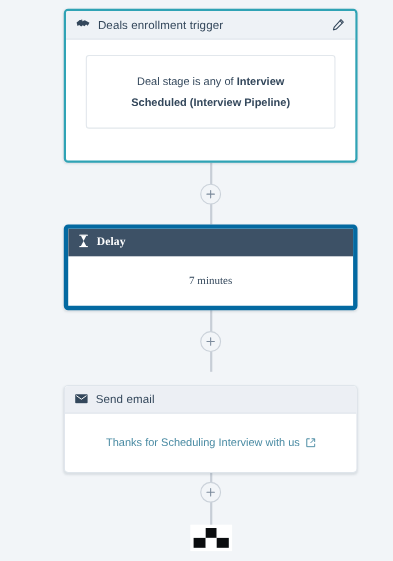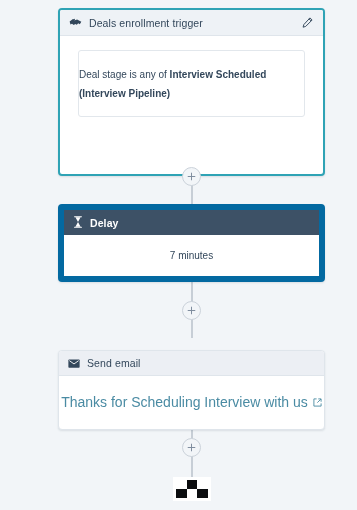--- a/index.html
+++ b/index.html
@@ -31,21 +31,21 @@
     background: #ffffff;
     border-radius: 4px;
     box-shadow: 0 1px 2px rgba(45,62,80,0.12);
     overflow: hidden;
     z-index: 3;
   }
 
   
   .node-trigger {
     top: 8px;
-    height: 168px;
+    height: 140px;
     border: 2px solid #2fa3b5;
     background: #ffffff;
   }
   .trigger-header {
     height: 26px;
     background: #eef2f6;
     border-bottom: 1px solid #dfe5eb;
     display: flex;
     align-items: center;
     padding: 0 8px 0 9px;
@@ -73,34 +73,36 @@
     height: calc(100% - 27px);
     display: flex;
     align-items: flex-start;
     justify-content: center;
   }
   .condition-card {
     width: 100%;
     border: 1px solid #e2e7ec;
     border-radius: 3px;
     background: #ffffff;
-    padding: 13px 0 14px;
-    box-sizing: border-box;
+    padding: 13px 24px 14px;
+    box-sizing: border-box;
+    text-align: center;
     line-height: 17px;
   }
   .condition-text {
     font-size: 10px;
     color: #33475b;
   }
 
   
   .node-delay {
     top: 204px;
     height: 78px;
-    border: 6px solid #0369a1;
+    border: 4px solid #0369a1;
+    font-family: Liberation Serif, serif;
   }
   .delay-header {
     height: 25px;
     background: #3d5166;
     display: flex;
     align-items: center;
     padding: 0 9px;
     box-sizing: border-box;
   }
   .delay-title {
@@ -140,21 +142,21 @@
     margin-left: 7px;
     letter-spacing: 0.1px;
   }
   .email-body {
     height: calc(100% - 26px);
     display: flex;
     align-items: center;
     justify-content: center;
   }
   .email-link {
-    font-size: 14px;
+    font-size: 10px;
     color: #4a8ba3;
     text-decoration: none;
     display: inline-flex;
     align-items: center;
     cursor: pointer;
   }
   .email-link .ext {
     margin-left: 5px;
     display: inline-flex;
   }

